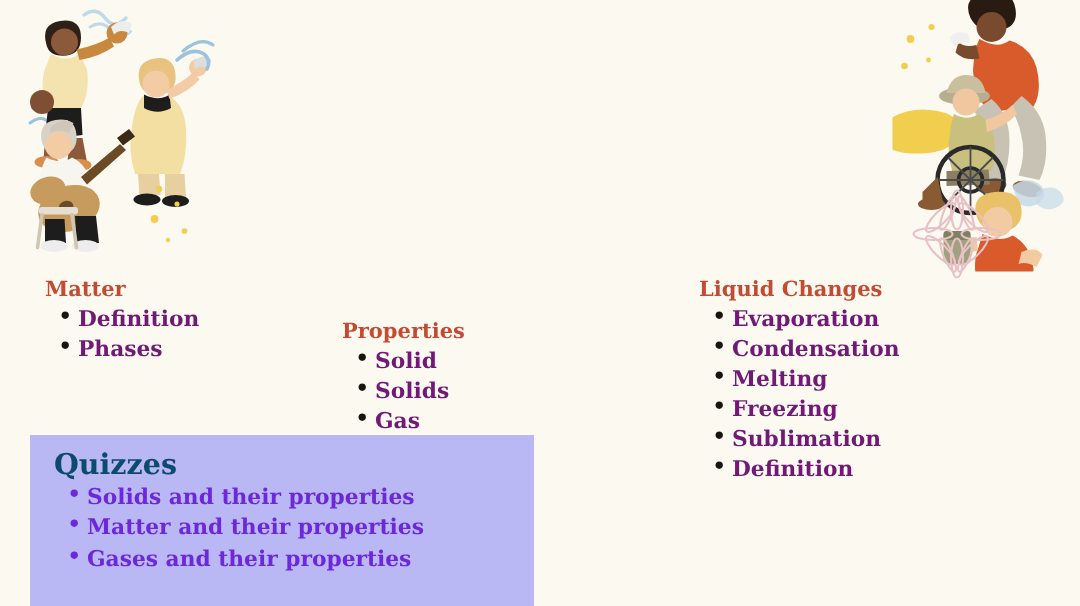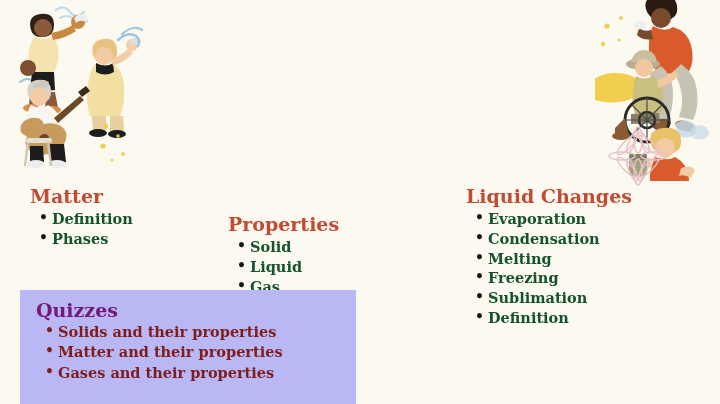--- a/index.html
+++ b/index.html
@@ -67,34 +67,34 @@
     width:720px; height:150px;
   }
   .column { position:absolute; }
   #col-matter     { left:30px;  top:0; width:190px; }
   #col-properties { left:228px; top:0; width:220px;margin-top:28px; }
   #col-phase      { left:466px; top:0; width:240px; }
 
   .col-heading {
     font-family:"DejaVu Serif", serif;
     font-weight:bold;
-    font-size:19px;
+    font-size:14px;
     color:#C44B33;
     letter-spacing:0px;
     line-height:1.1;
     margin-bottom:2px;
     white-space:nowrap;
   }
   .col-list { list-style:none; padding-left:22px; }
   .col-list li {
     position:relative;
     font-family:"DejaVu Serif", serif;
     font-weight:bold;
     font-size:14.5px;
-    color:#14532d;
+    color:#701a75;
     line-height:1.37;
     white-space:nowrap;
   }
   .col-list li::before {
     content:"\2022";
     position:absolute;
     left:-13px; top:-1px;
     font-size:14px;
     color:#16150F;
   }
@@ -103,31 +103,31 @@
   #quiz-box {
     position:absolute;
     left:20px; top:290px;
     width:336px; height:114px;
     background:#B9B7F4;
   }
   #quiz-heading {
     font-family:"DejaVu Serif", serif;
     font-weight:bold;
     font-size:19px;
-    color:#701a75;
+    color:#0c4a6e;
     margin:10px 0 0 16px;
     line-height:1.1;
   }
   #quiz-list { list-style:none; padding-left:38px; margin-top:1px; }
   #quiz-list li {
     position:relative;
     font-family:"DejaVu Serif", serif;
     font-weight:bold;
     font-size:14.5px;
-    color:#7f1d1d;
+    color:#6d28d9;
     line-height:1.42;
     white-space:nowrap;
   }
   #quiz-list li::before {
     content:"\2022";
     position:absolute;
     left:-13px; top:-1px;
     font-size:14px;
   }
 
@@ -151,21 +151,21 @@
       <ul class="col-list">
         <li>Definition</li>
         <li>Phases</li>
       </ul>
     </div>
 
     <div class="column" id="col-properties">
       <div class="col-heading">Properties</div>
       <ul class="col-list">
         <li>Solid</li>
-        <li>Liquid</li>
+        <li>Solids</li>
         <li>Gas</li>
       </ul>
     </div>
 
     <div class="column" id="col-phase">
       <div class="col-heading">Liquid Changes</div>
       <ul class="col-list">
         <li>Evaporation</li>
         <li>Condensation</li>
         <li>Melting</li>

